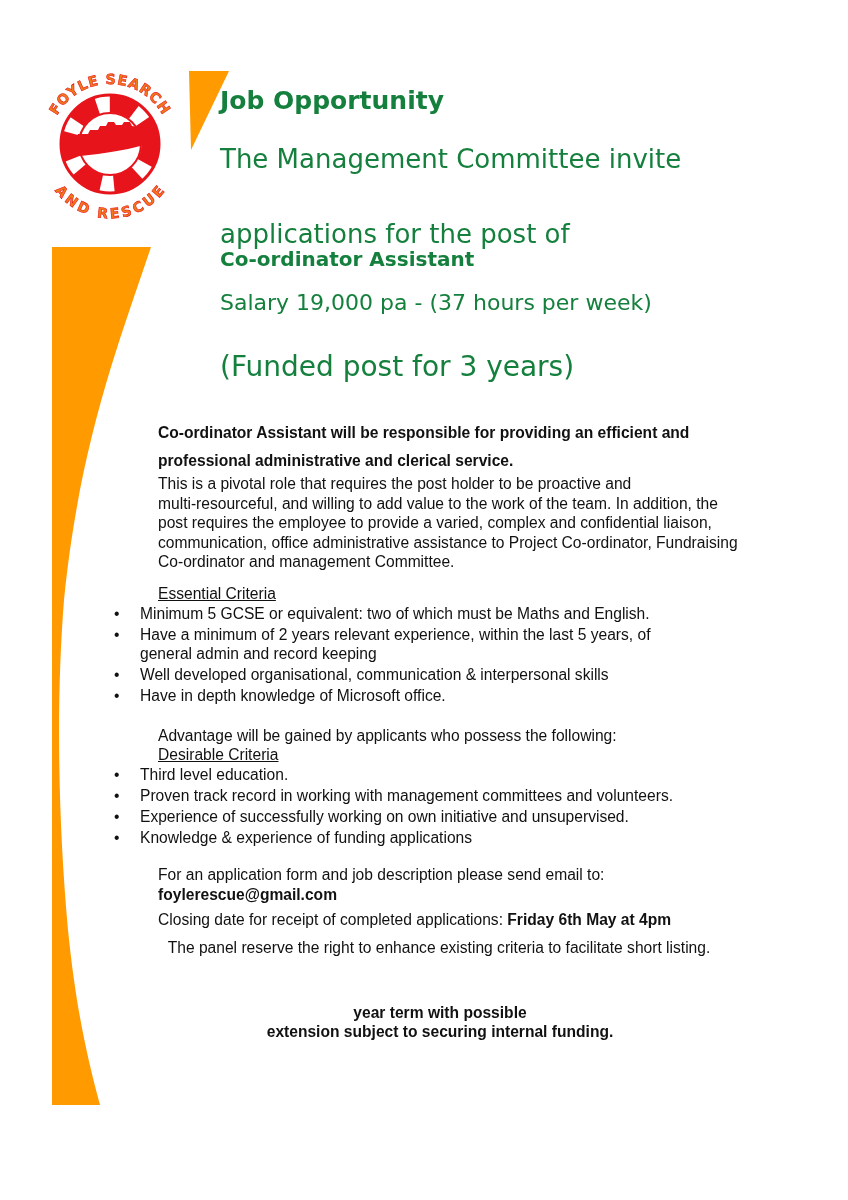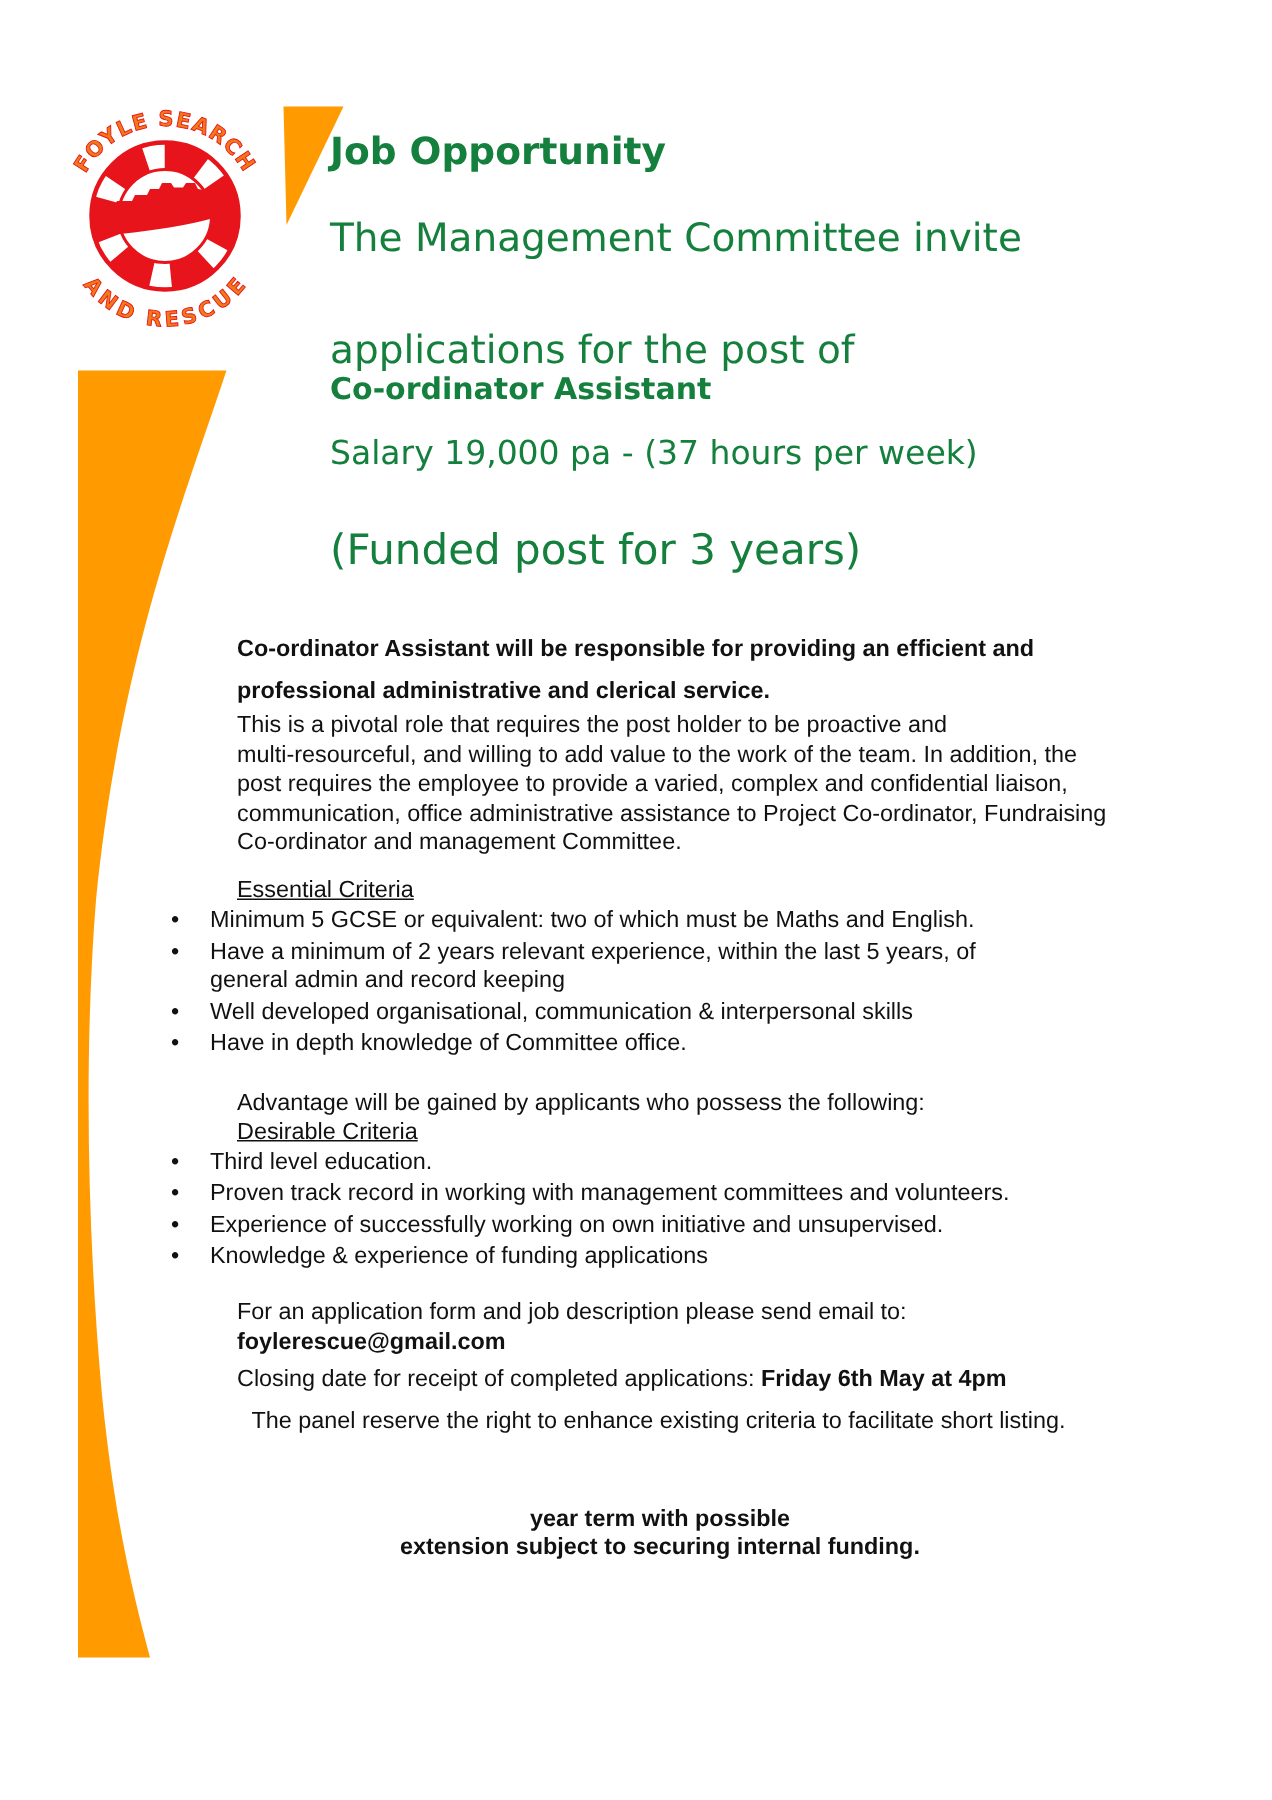--- a/index.html
+++ b/index.html
@@ -84,21 +84,21 @@
   <div>post requires the employee to provide a varied, complex and confidential liaison,</div>
   <div>communication, office administrative assistance to Project Co-ordinator, Fundraising</div>
   <div>Co-ordinator and management Committee.</div>
 </div>
 
 <div class="body crit-head ess-head">Essential Criteria</div>
 <ul class="crit ess-list">
   <li><span class="bullet">•</span><span>Minimum 5 GCSE or equivalent: two of which must be Maths and English.</span></li>
   <li style="line-height:19px"><span class="bullet">•</span><span style="display:inline-block;width:560px">Have a minimum of 2 years relevant experience, within the last 5 years, of general admin and record keeping</span></li>
   <li><span class="bullet">•</span><span>Well developed organisational, communication &amp; interpersonal skills</span></li>
-  <li><span class="bullet">•</span><span>Have in depth knowledge of Committee office.</span></li>
+  <li><span class="bullet">•</span><span>Have in depth knowledge of Microsoft office.</span></li>
 </ul>
 
 <div class="body adv">Advantage will be gained by applicants who possess the following:</div>
 <div class="body crit-head des-head">Desirable Criteria</div>
 <ul class="crit des-list">
   <li><span class="bullet">•</span><span>Third level education.</span></li>
   <li><span class="bullet">•</span><span>Proven track record in working with management committees and volunteers.</span></li>
   <li><span class="bullet">•</span><span>Experience of successfully working on own initiative and unsupervised.</span></li>
   <li><span class="bullet">•</span><span>Knowledge &amp; experience of funding applications</span></li>
 </ul>

